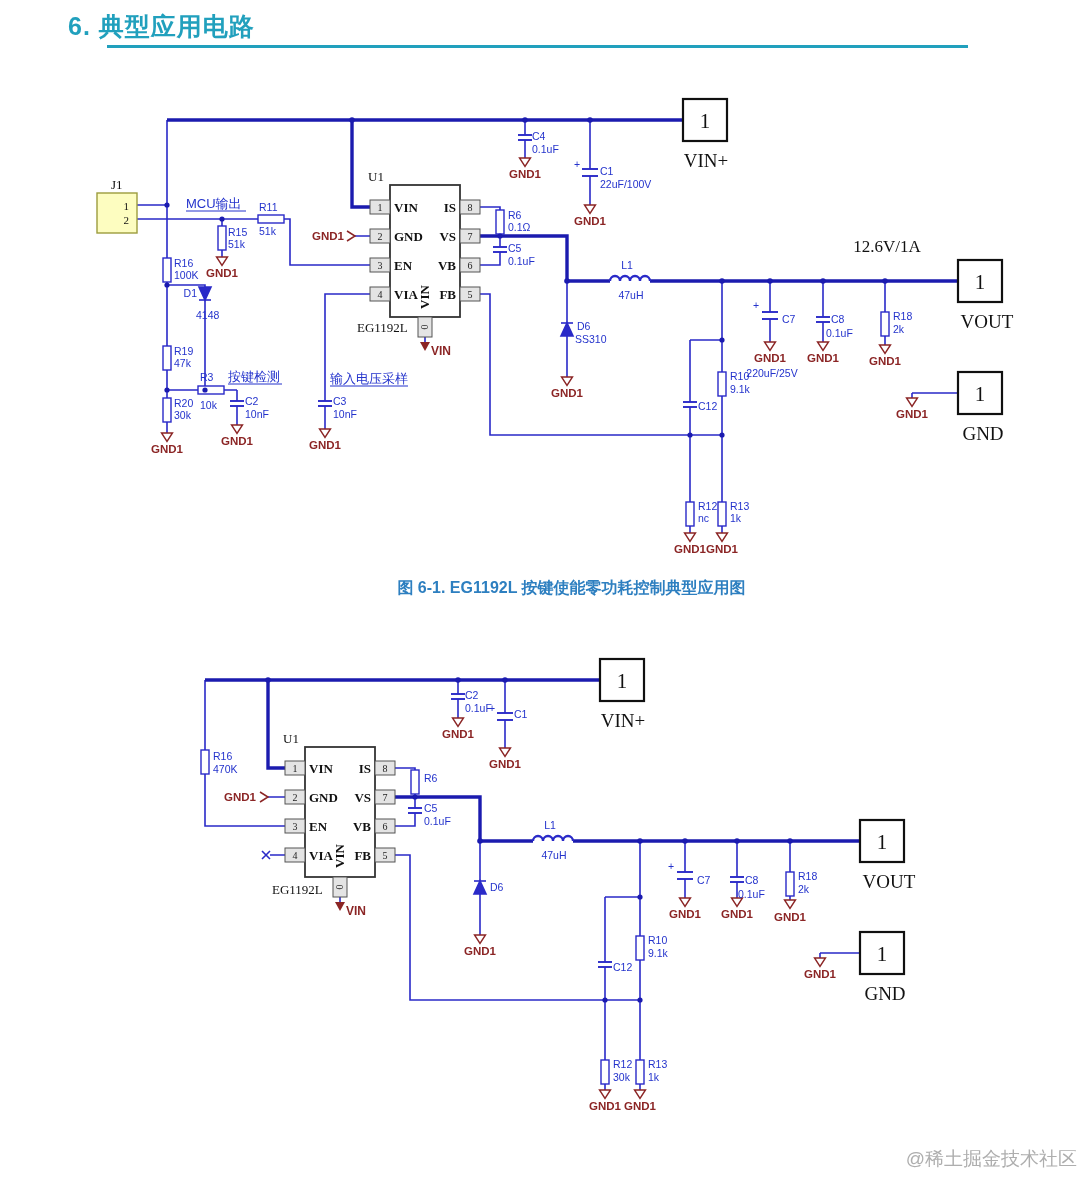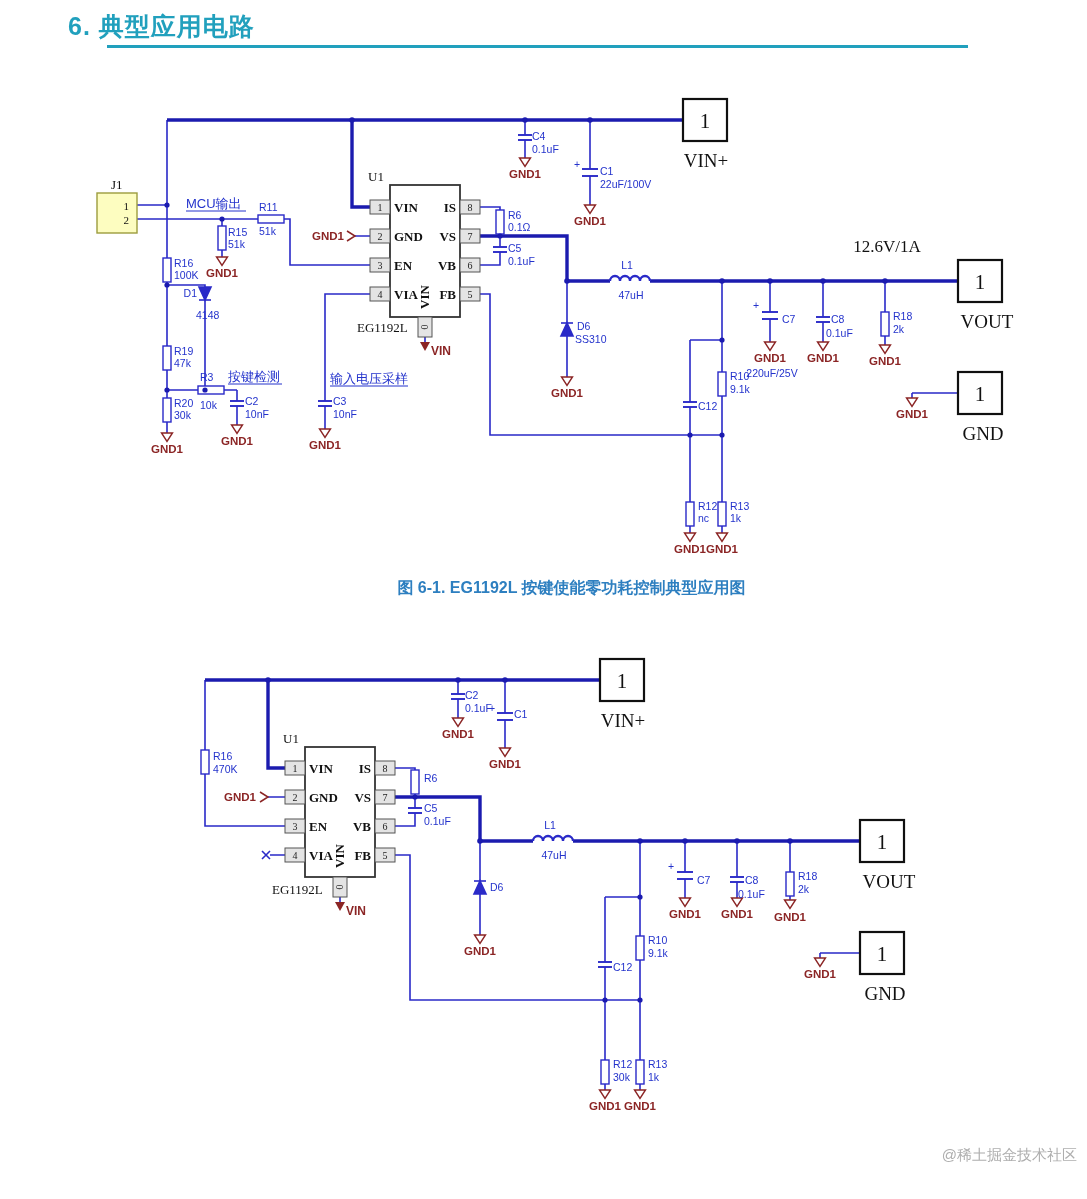--- a/index.html
+++ b/index.html
@@ -14,21 +14,21 @@
   #title-underline {
     position:absolute; left:107px; top:45px; width:861px; height:3px; background:#21a0bd;
   }
   .fig-caption {
     position:absolute; left:0; width:1087px; text-align:center;
     font-size:16px; font-weight:bold; color:#2d7fc0; padding-left:56px; box-sizing:border-box;
   }
   #fig1-caption { top:578px; }
   #fig2-caption { top:1138px; }
   #watermark {
-    position:absolute; right:10px; top:1146px; font-size:15px; color:#aeaeae;
+    position:absolute; right:10px; top:1146px; font-size:19px; color:#aeaeae;
   }
   svg#schem { position:absolute; left:0; top:0; }
 
   
   .w   { stroke:#2a2ac8; stroke-width:1.6; fill:none; }
   .W   { stroke:#1b1baf; stroke-width:3.4; fill:none; }
   .ind { stroke:#2a2ac8; stroke-width:2.3; fill:none; }
   .res { fill:#fff; stroke:#2a2ac8; stroke-width:1.4; }
   .cap { stroke:#2a2ac8; stroke-width:1.9; fill:none; }
   .dio { fill:#2a2ac8; stroke:#2a2ac8; stroke-width:1.6; }

